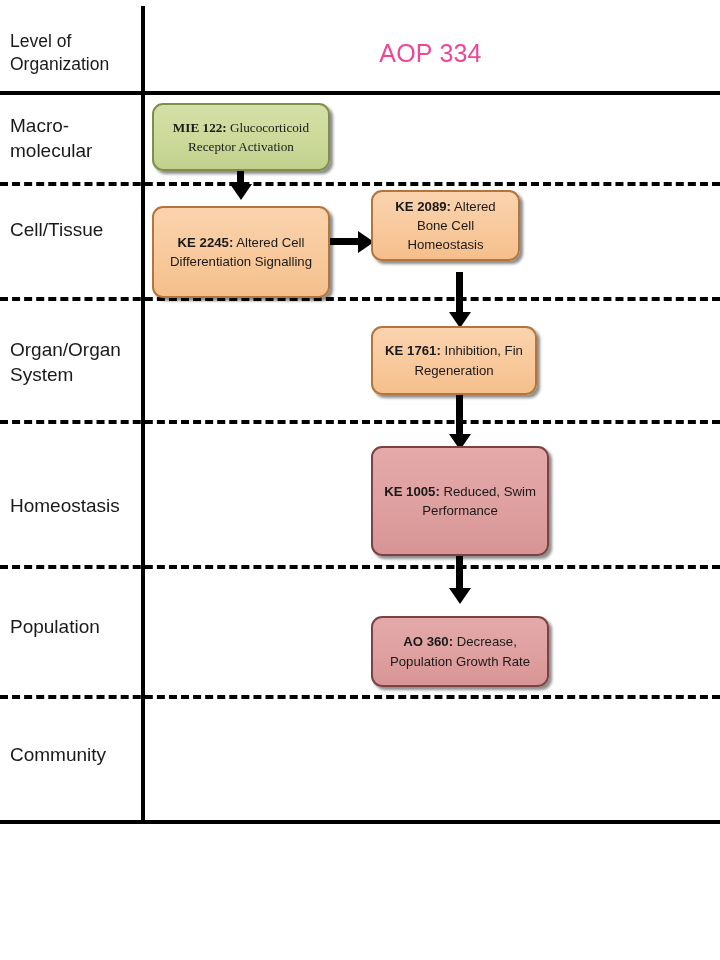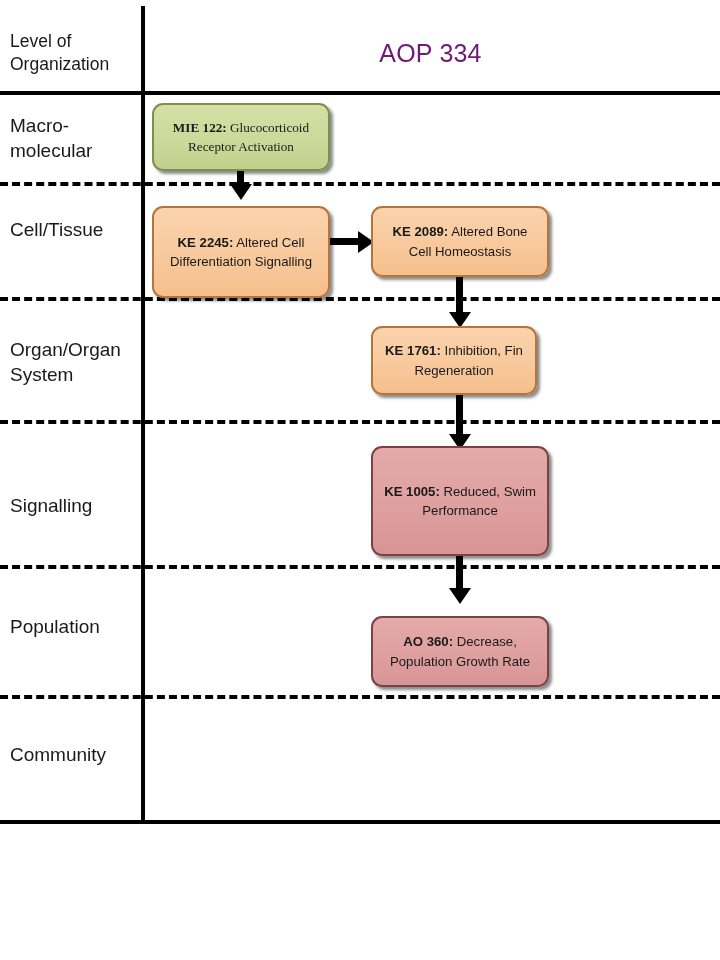--- a/index.html
+++ b/index.html
@@ -49,21 +49,21 @@
     text-align: left;
   }
   .row-label.header {
     font-size: 17.5px;
   }
 
   
   .aop-title {
     position: absolute;
     font-size: 25px;
-    color: #701a75;
+    color: #ec4899;
     text-align: center;
     letter-spacing: 0.2px;
   }
 
   
   .node {
     position: absolute;
     border-radius: 11px;
     border: 2.5px solid;
     display: flex;
@@ -133,21 +133,21 @@
   <div class="solid-h" style="top:814px;"></div>
   <div class="vert-divider" style="left:141px; height:818px;"></div>
 
   <div class="row-label header" style="top:24px;">Level of Organization</div>
 
   <div class="aop-title" style="left:141px; top:33px; width:579px;">AOP 334</div>
 
   <div class="row-label" style="top:108px;">Macro-molecular</div>
   <div class="row-label" style="top:212px;">Cell/Tissue</div>
   <div class="row-label" style="top:332px;">Organ/Organ System</div>
-  <div class="row-label" style="top:488px;">Signalling</div>
+  <div class="row-label" style="top:488px;">Homeostasis</div>
   <div class="row-label" style="top:609px;">Population</div>
   <div class="row-label" style="top:737px;">Community</div>
 
   <div class="arrow-v" style="left:237px; top:162px; height:22px;"></div>
   <div class="arrow-v-head" style="left:229.5px; top:178px;"></div>
 
   <div class="arrow-h" style="left:326px; top:232px; width:36px;"></div>
   <div class="arrow-h-head" style="left:358px; top:224.5px;"></div>
 
   <div class="arrow-v" style="left:456px; top:266px; height:48px;"></div>
@@ -166,21 +166,21 @@
     </span>
   </div>
 
   <div class="node ke" style="left:152px; top:200px; width:178px; height:92px;">
     <span class="node-text">
       <b>KE 2245:</b> 
       <span>Altered Cell Differentiation Signalling</span>
     </span>
   </div>
 
-  <div class="node ke" style="left:371px; top:200px; width:178px; height:71px;">
+  <div class="node ke" style="left:371px; top:184px; width:149px; height:71px;">
     <span class="node-text">
       <b>KE 2089:</b> 
       <span>Altered Bone Cell Homeostasis</span>
     </span>
   </div>
 
   <div class="node ke" style="left:371px; top:320px; width:166px; height:69px;">
     <span class="node-text">
       <b>KE 1761:</b> 
       <span>Inhibition, Fin Regeneration</span>

